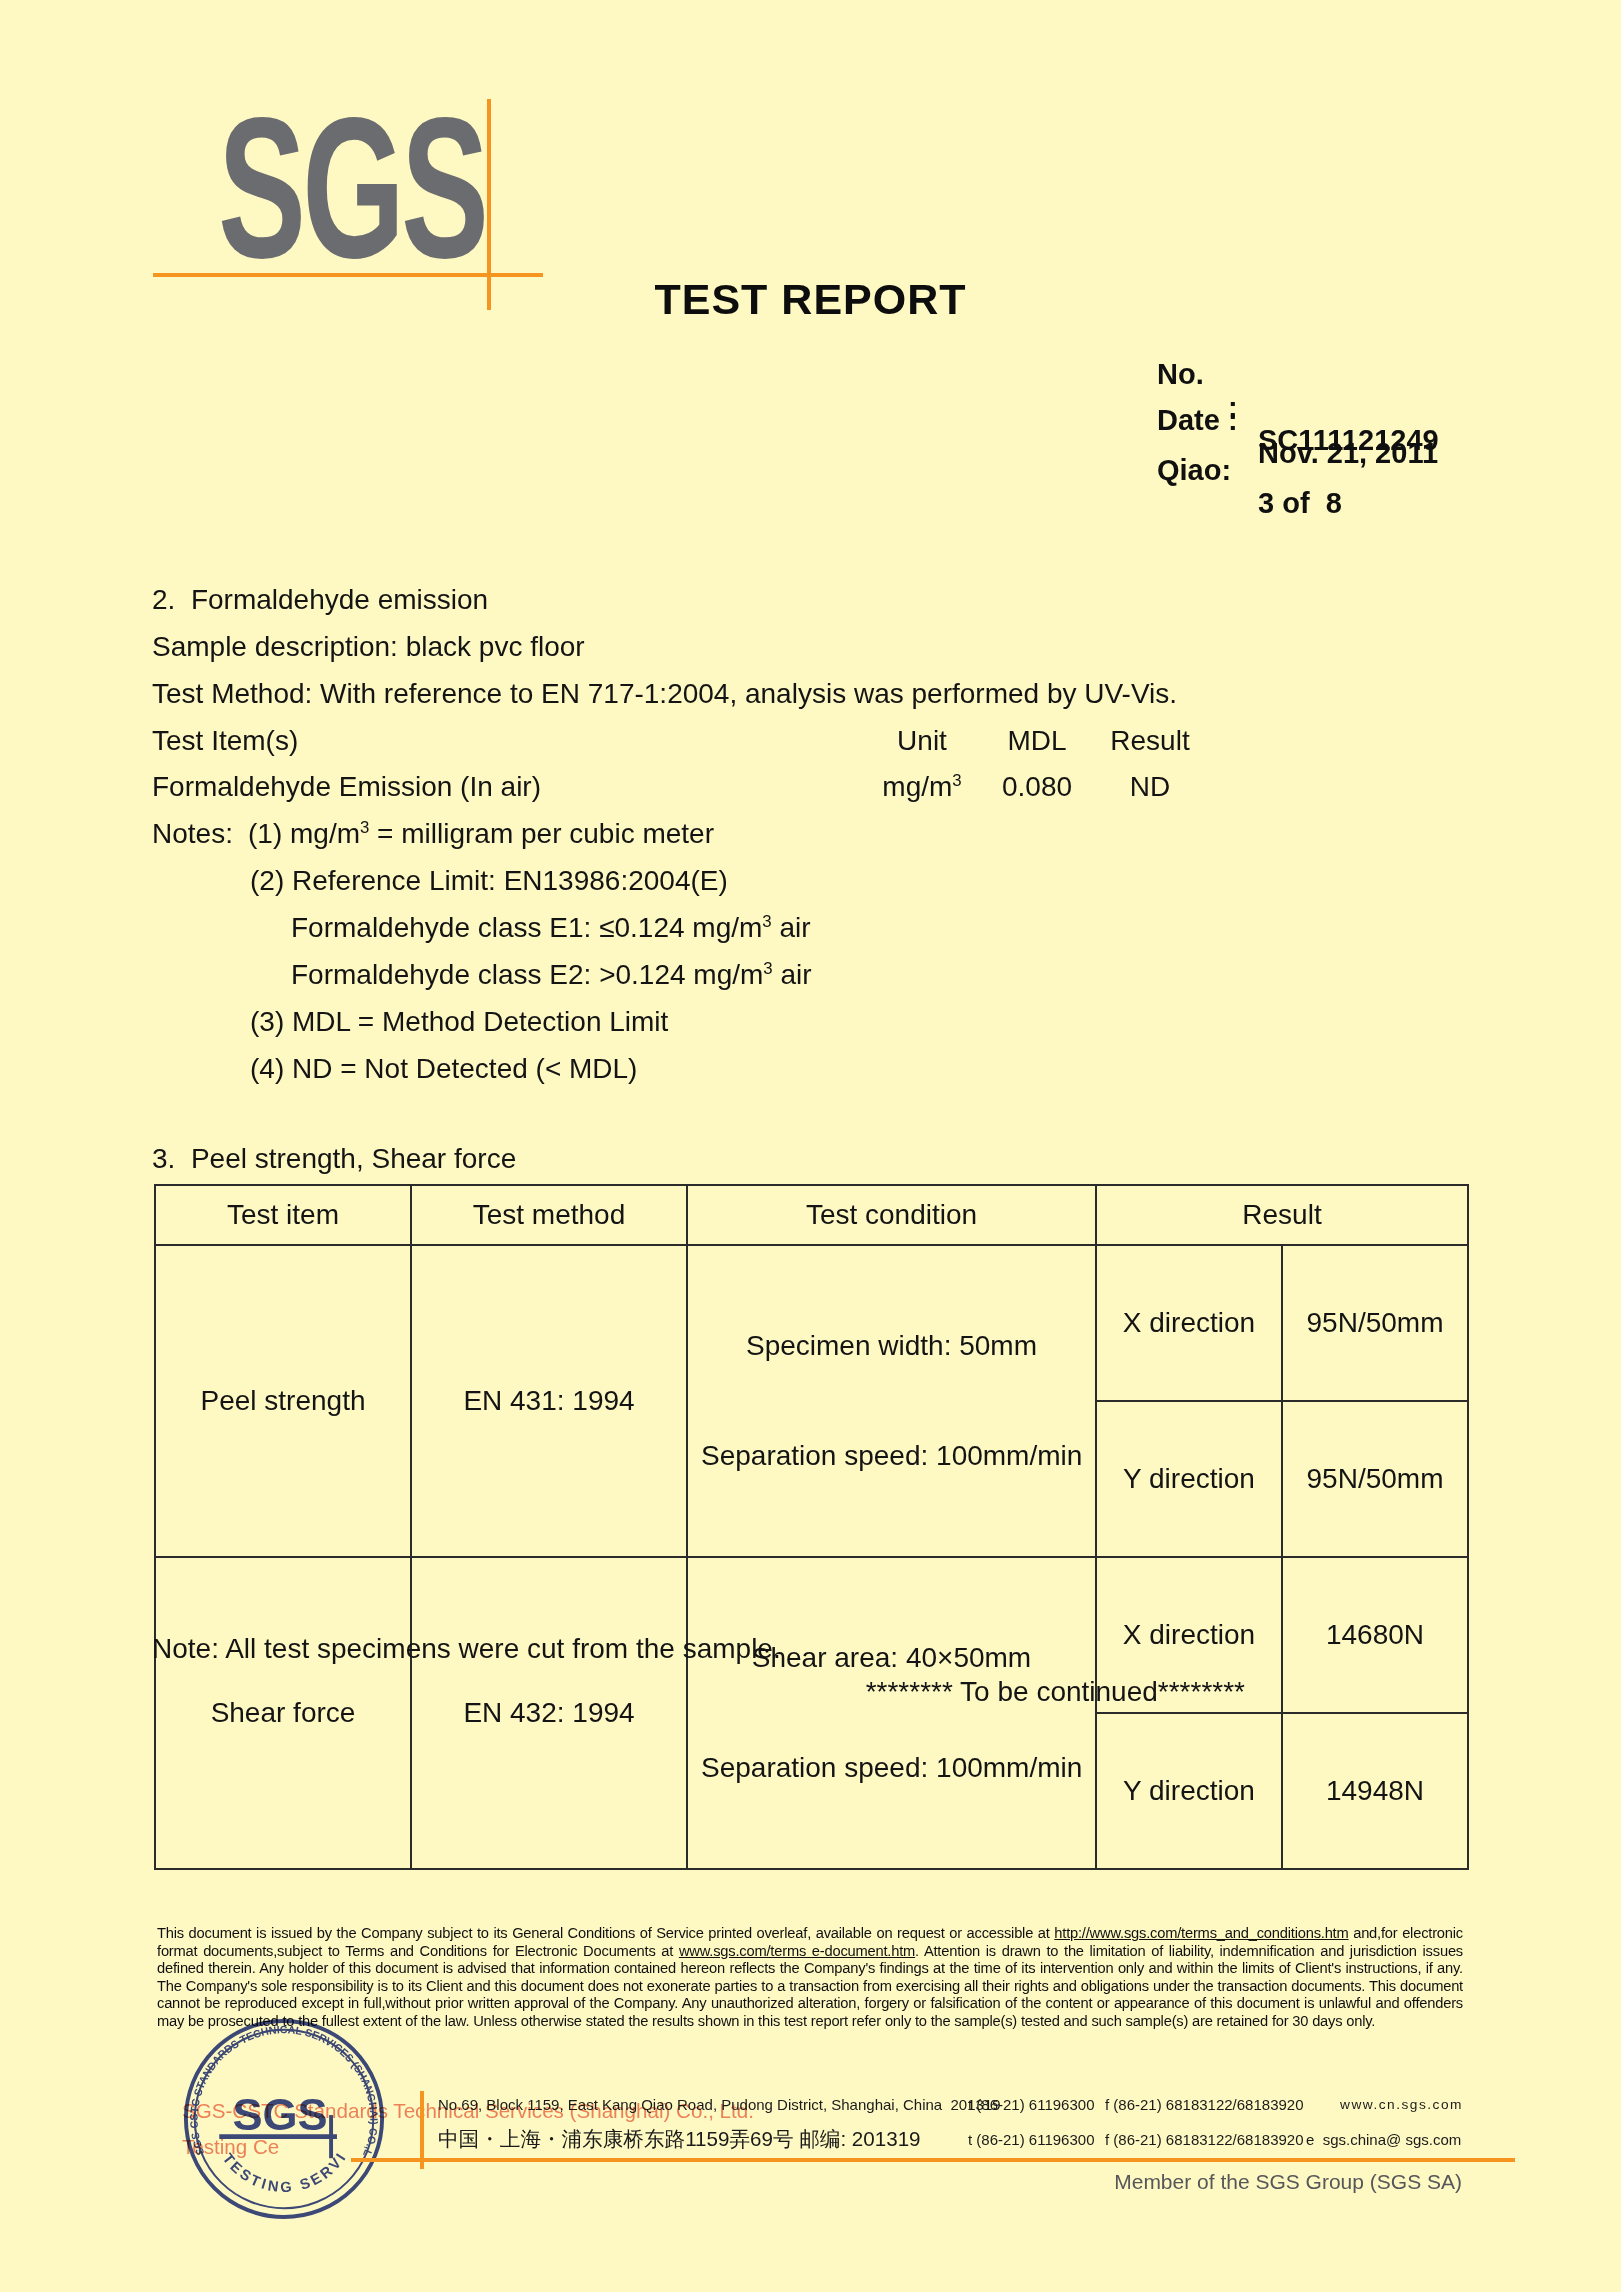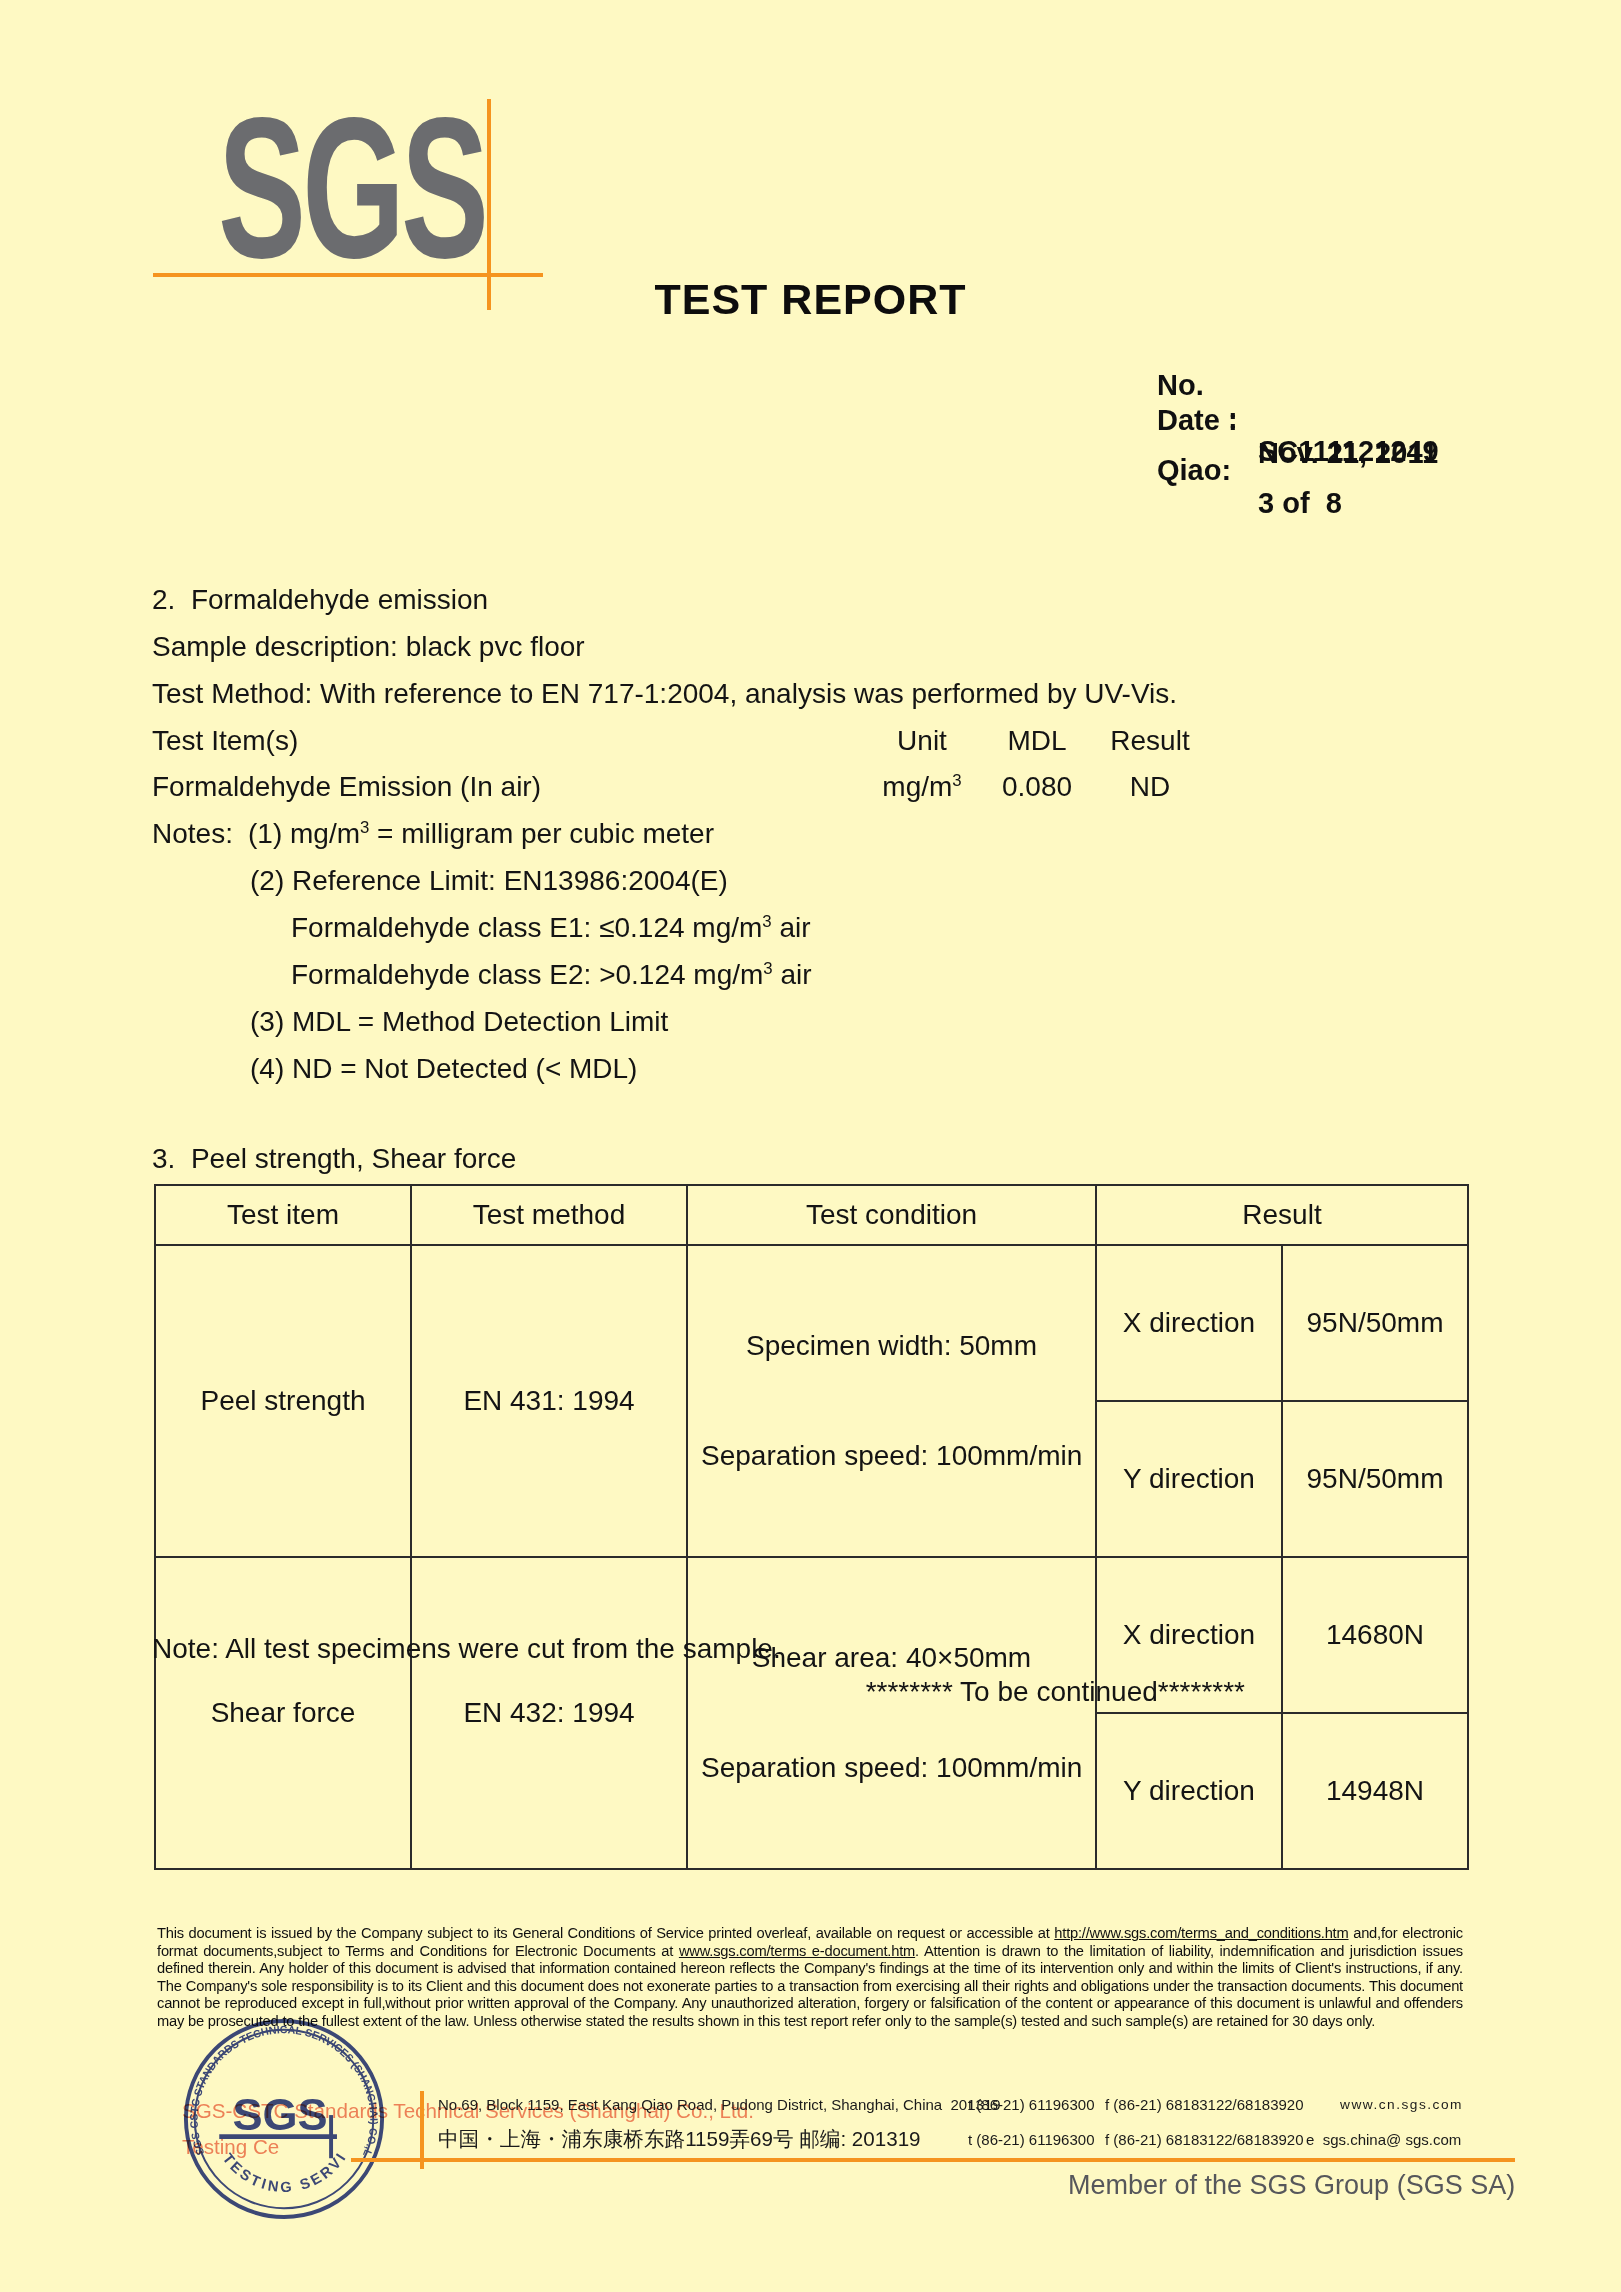--- a/index.html
+++ b/index.html
@@ -52,34 +52,34 @@
     font-size:14.7px;line-height:17.6px;text-align:justify;color:#101010;letter-spacing:-0.2px;
   }
   .u{text-decoration:underline;}
   .stamp{position:absolute;left:182px;top:2017px;opacity:0.92;mix-blend-mode:multiply;}
   .company-orange{position:absolute;font-size:20.6px;color:#e8643c;opacity:0.8;white-space:pre;}
   .addr-vbar{position:absolute;left:420px;top:2091px;width:3.9px;height:78px;background:#f5941f;}
   .addr{position:absolute;font-size:15px;color:#1a1a1a;white-space:pre;}
   .addr-cn{position:absolute;font-size:20.6px;color:#1a1a1a;white-space:pre;}
   .web{letter-spacing:1.5px;font-size:13.7px;}
   .addr-hline{position:absolute;left:351px;top:2158px;width:1164px;height:3.9px;background:#f5941f;}
-  .member{position:absolute;left:1068px;top:2170px;width:394px;text-align:right;font-size:27px;color:#56575b;white-space:pre;}
+  .member{position:absolute;left:1068px;top:2170px;width:394px;text-align:right;font-size:21px;color:#56575b;white-space:pre;}
 </style>
 </head>
 <body>
 
 <div class="page">
 
   <div class="logo">SGS</div>
   <div class="logo-hline"></div>
   <div class="logo-vline"></div>
   <div class="title">TEST REPORT</div>
 
   <div class="meta">
-    <div class="meta-row" style="top:16px">
+    <div class="meta-row" style="top:5px">
       <span class="m-label">No.</span>
       <span class="m-colon">:</span>
       <span class="m-value">SC111121249</span>
     </div>
     <div class="meta-row" style="top:51px">
       <span class="m-label">Date :</span>
       <span class="m-value">Nov. 21, 2011</span>
     </div>
     <div class="meta-row" style="top:101px">
       <span class="m-label">Qiao:</span>

